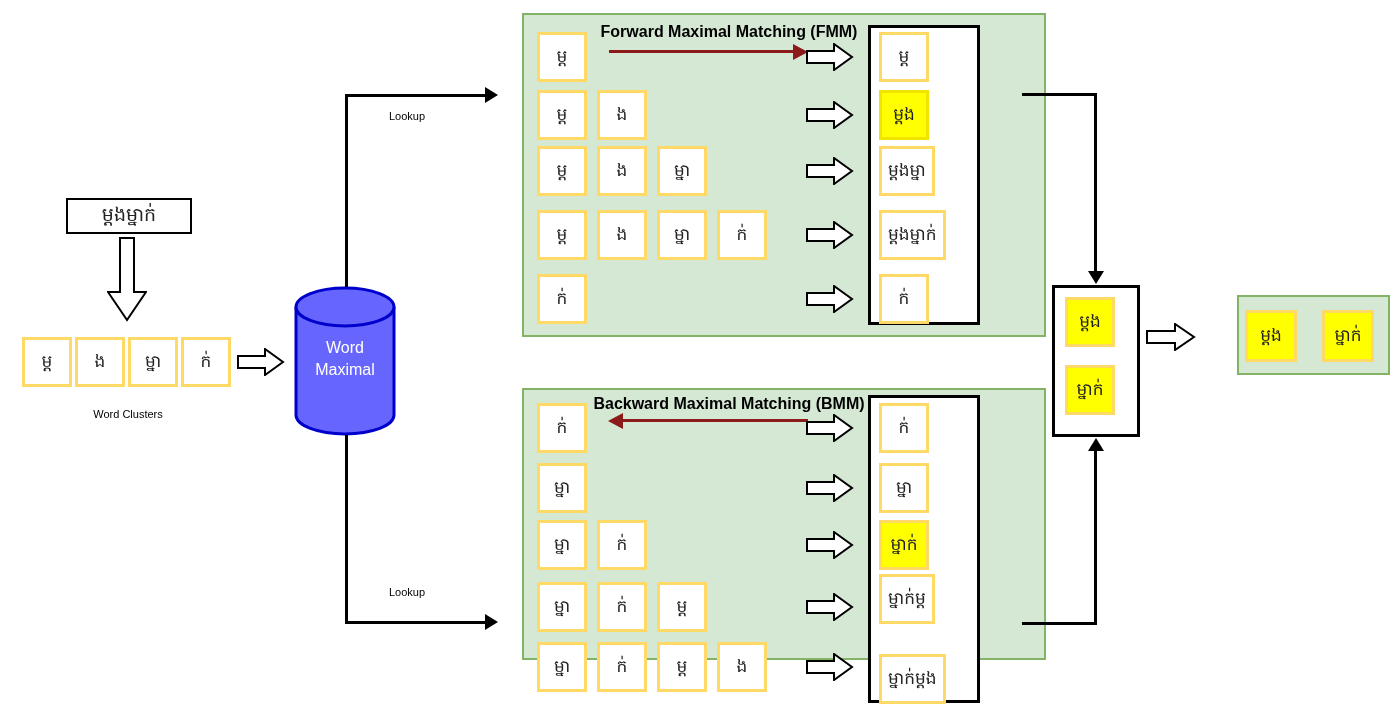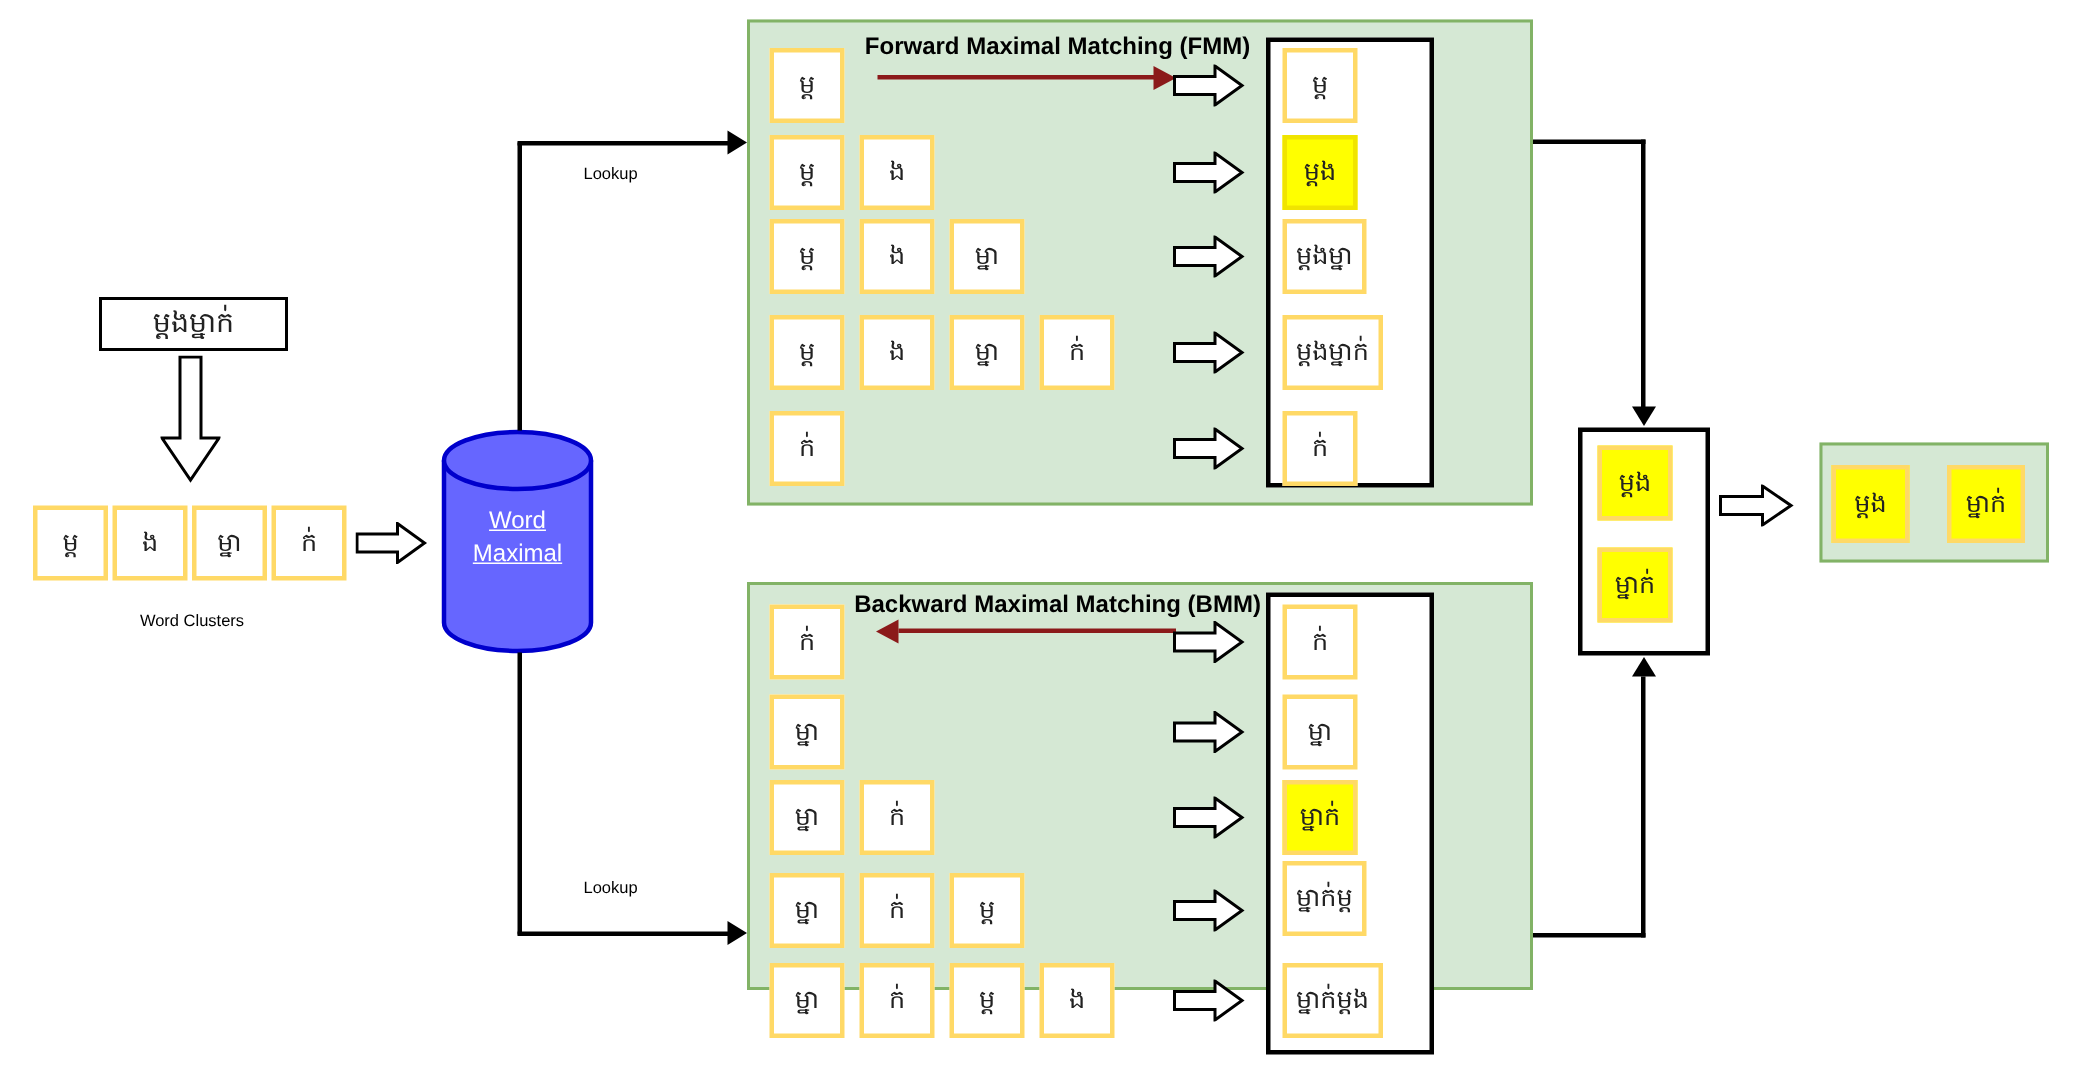--- a/index.html
+++ b/index.html
@@ -1,21 +1,21 @@
 <!DOCTYPE html>
 <html style="--panel-green: #D5E8D4; --panel-green-border: #82B366; --cluster-border-gold: #FFD966; --highlight-yellow: #FFFF00; --corpus-blue: #6666FF; --corpus-blue-border: #0000CC; --arrow-dark-red: #8B1A1A; --line-black: #000000;"><head>
 <meta charset="utf-8">
 <style>
   html,body{margin:0;padding:0;background:#fff;}
   #stage{position:relative;width:1400px;height:722px;background:#fff;overflow:hidden;
          font-family:"Liberation Sans",sans-serif;}
   .abs{position:absolute;}
   .khmer{font-family:"DejaVu Sans",sans-serif;}
   .panel{position:absolute;background:var(--panel-green,#D5E8D4);
-         border:2px solid var(--panel-green-border,#82B366);box-sizing:border-box;}
+         border:2px solid var(--panel-green-border,#82B366);box-sizing:border-box;margin-left:24px;}
   .ptitle{position:absolute;font-weight:bold;font-size:16px;color:#000;text-align:center;white-space:nowrap;}
   .cbox{width:50px;height:50px;box-sizing:border-box;background:#fff;
         border:3px solid var(--cluster-border-gold,#FFD966);
         display:flex;align-items:center;justify-content:center;font-size:17px;color:#222;}
   .crow{position:absolute;display:flex;gap:10px;}
   .rbox{position:absolute;height:50px;min-width:50px;box-sizing:border-box;background:#fff;
         border:3px solid var(--cluster-border-gold,#FFD966);padding:0 6px;
         display:flex;align-items:center;justify-content:center;font-size:17px;color:#222;white-space:nowrap;}
   .hl-fmm{background:var(--highlight-yellow,#FFFF00);border-color:#F0E400;}
   .hl-bmm{background:var(--highlight-yellow,#FFFF00);border-color:var(--cluster-border-gold,#FFD966);}
@@ -31,21 +31,21 @@
   .tri-up{border-left:8px solid transparent;border-right:8px solid transparent;border-bottom:13px solid #000;}
   .tri-red-right{border-top:8px solid transparent;border-bottom:8px solid transparent;
                  border-left:15px solid var(--arrow-dark-red,#8B1A1A);}
   .tri-red-left{border-top:8px solid transparent;border-bottom:8px solid transparent;
                 border-right:15px solid var(--arrow-dark-red,#8B1A1A);}
   .lbl{position:absolute;font-size:11px;color:#000;white-space:nowrap;}
   .harrow{position:absolute;}
   .wordbox{position:absolute;border:2px solid #000;background:#fff;box-sizing:border-box;
            display:flex;align-items:center;justify-content:center;font-size:19px;color:#222;}
   .corpus-text{position:absolute;left:0;top:52px;width:104px;text-align:center;color:#fff;
-               font-size:16px;line-height:1.35;text-decoration:underline;}
+               font-size:16px;line-height:1.35;}
 </style>
 </head>
 <body>
 
 <div id="stage">
 
   <div class="wordbox khmer" style="left:66px;top:198px;width:126px;height:36px">ម្តងម្នាក់</div>
 
   <svg class="abs" style="left:107px;top:237px" width="40" height="85" viewBox="0 0 40 85">
     <polygon points="13,1 27,1 27,55 39,55 20,83 1,55 13,55" fill="#fff" stroke="#000" stroke-width="2"></polygon>
@@ -176,21 +176,21 @@
       </svg>
     <svg class="harrow" style="left:282px;top:263px" width="48" height="28" viewBox="0 0 48 28">
         <polygon points="1,8 28,8 28,1 46,14 28,27 28,20 1,20" fill="#fff" stroke="#000" stroke-width="2"></polygon>
       </svg>
 
     <div class="result-col" style="left:344px;top:5px;width:112px;height:308px"></div>
     <div class="rbox khmer" style="left:355px;top:13px">ក់</div>
     <div class="rbox khmer" style="left:355px;top:73px">ម្នា</div>
     <div class="rbox khmer hl-bmm" style="left:355px;top:130px">ម្នាក់</div>
     <div class="rbox khmer" style="left:355px;top:184px">ម្នាក់ម្ត</div>
-    <div class="rbox khmer" style="left:355px;top:252px">ម្នាក់ម្តង</div>
+    <div class="rbox khmer" style="left:355px;top:264px">ម្នាក់ម្តង</div>
   </div>
 
   <div class="line" style="left:1022px;top:93px;width:75px;height:3px"></div>
   <div class="line" style="left:1094px;top:93px;width:3px;height:180px"></div>
   <div class="tri tri-down" style="left:1088px;top:271px"></div>
 
   <div class="line" style="left:1022px;top:622px;width:75px;height:3px"></div>
   <div class="line" style="left:1094px;top:451px;width:3px;height:174px"></div>
   <div class="tri tri-up" style="left:1088px;top:438px"></div>
 

